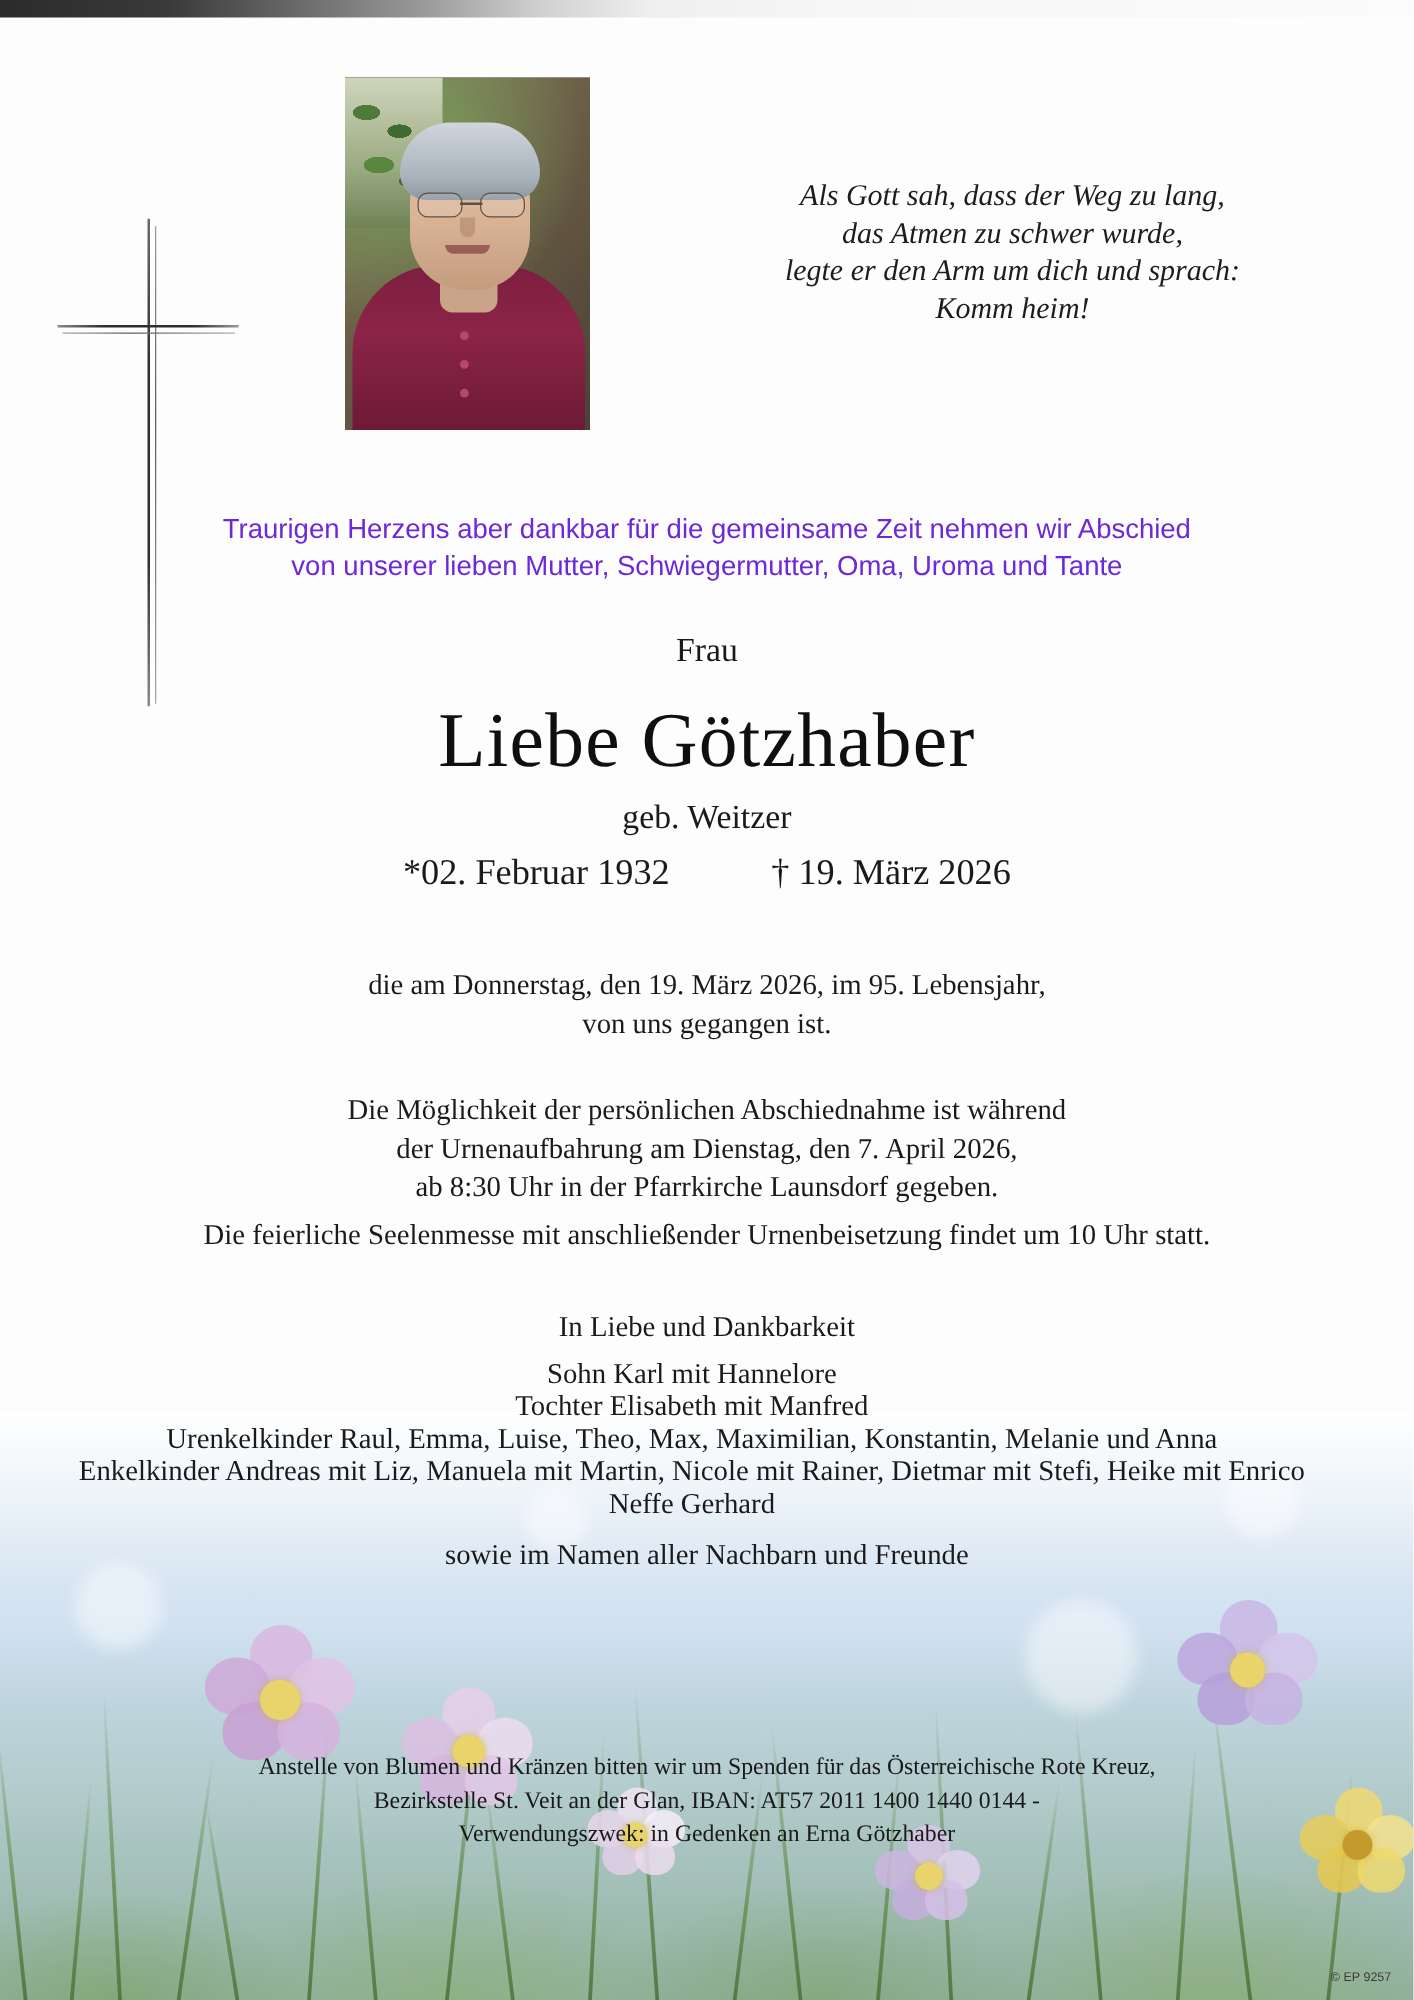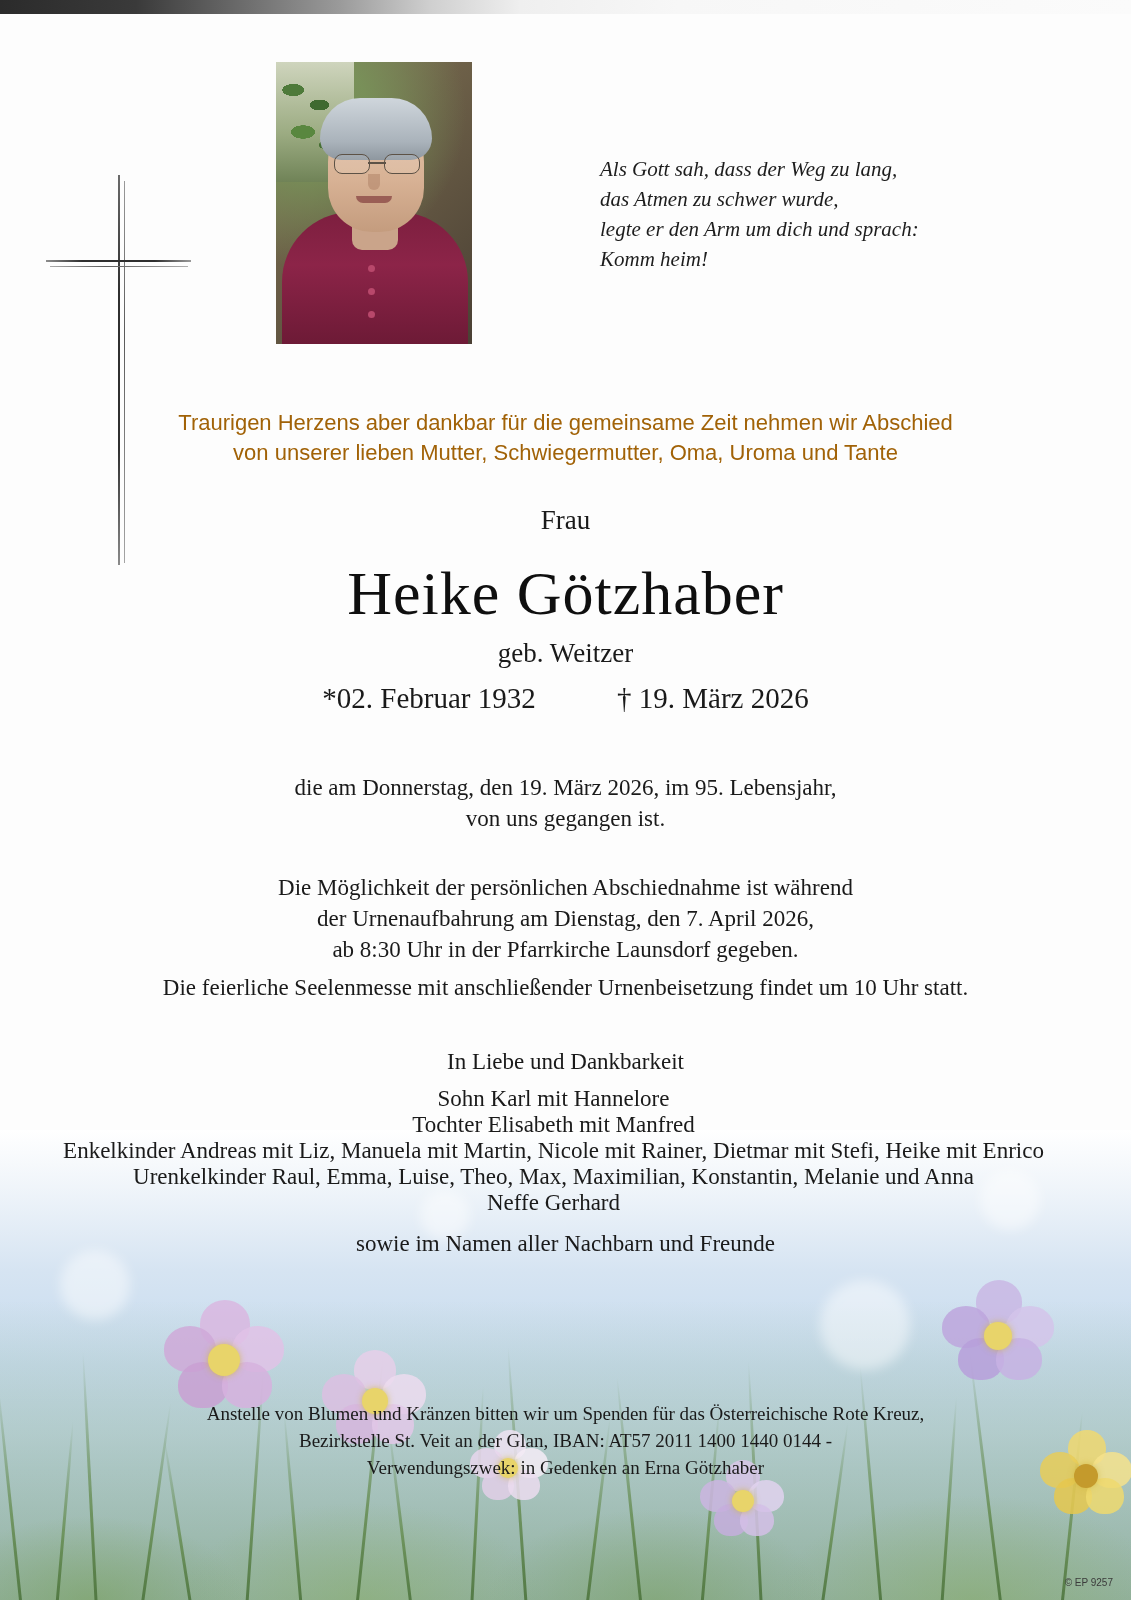--- a/index.html
+++ b/index.html
@@ -208,36 +208,37 @@
   .p-nose {
     position: absolute; left: 92px; top: 112px; width: 12px; height: 16px;
     border-radius: 0 0 8px 8px;
     background: rgba(176,132,104,.55);
   }
 
   
   .verse {
     position: absolute;
     left: 600px;
-    top: 154px;
+    top: 142px;
     width: 420px;
+    text-align: center;
     font-style: italic;
-    font-size: 21px;
+    font-size: 24px;
     line-height: 30px;
     color: #1d1d1d;
   }
   .intro {
     position: absolute;
     left: 110px; top: 408px;
     width: 911px;
     text-align: center;
     font-family: "Liberation Sans", sans-serif;
     font-size: 22px;
     line-height: 30px;
-    color: #a16207;
+    color: #6d28d9;
   }
   .title-frau {
     position: absolute;
     left: 0; top: 505px; width: 1131px;
     text-align: center;
     font-size: 27px;
   }
   .name {
     position: absolute;
     left: 0; top: 558px; width: 1131px;
@@ -447,21 +448,21 @@
       <span class="ln">legte er den Arm um dich und sprach:</span>
       <span class="ln">Komm heim!</span>
     </div>
 
     <div class="intro">
       <span class="ln">Traurigen Herzens aber dankbar für die gemeinsame Zeit nehmen wir Abschied</span>
       <span class="ln">von unserer lieben Mutter, Schwiegermutter, Oma, Uroma und  Tante</span>
     </div>
 
     <div class="title-frau">Frau</div>
-    <div class="name">Heike Götzhaber</div>
+    <div class="name">Liebe Götzhaber</div>
     <div class="maiden">geb. Weitzer</div>
 
     <div class="dates">
       <span class="birth">*02. Februar 1932</span>
       <span class="death">† 19. März 2026</span>
     </div>
 
     <div class="passed">
       <span class="ln">die am Donnerstag, den 19. März 2026, im 95. Lebensjahr,</span>
       <span class="ln">von uns gegangen ist.</span>
@@ -473,22 +474,22 @@
       <span class="ln">ab 8:30 Uhr in der Pfarrkirche Launsdorf gegeben.</span>
     </div>
 
     <div class="mass">Die feierliche Seelenmesse mit anschließender Urnenbeisetzung findet um 10 Uhr statt.</div>
 
     <div class="gratitude">In Liebe und Dankbarkeit</div>
 
     <div class="family">
       <span class="ln">Sohn Karl mit Hannelore</span>
       <span class="ln">Tochter Elisabeth mit Manfred</span>
+      <span class="ln">Urenkelkinder Raul, Emma, Luise, Theo, Max, Maximilian, Konstantin, Melanie und Anna</span>
       <span class="ln">Enkelkinder Andreas mit Liz, Manuela mit Martin, Nicole mit Rainer, Dietmar mit Stefi, Heike mit Enrico</span>
-      <span class="ln">Urenkelkinder Raul, Emma, Luise, Theo, Max, Maximilian, Konstantin, Melanie und Anna</span>
       <span class="ln">Neffe Gerhard</span>
     </div>
 
     <div class="neighbours">sowie im Namen aller Nachbarn und Freunde</div>
 
     <div class="donation">
       <span class="ln">Anstelle von Blumen und Kränzen bitten wir um Spenden für das Österreichische Rote Kreuz,</span>
       <span class="ln">Bezirkstelle St. Veit an der Glan, IBAN: AT57 2011 1400 1440 0144  -</span>
       <span class="ln">Verwendungszwek: in Gedenken an Erna Götzhaber</span>
     </div>

